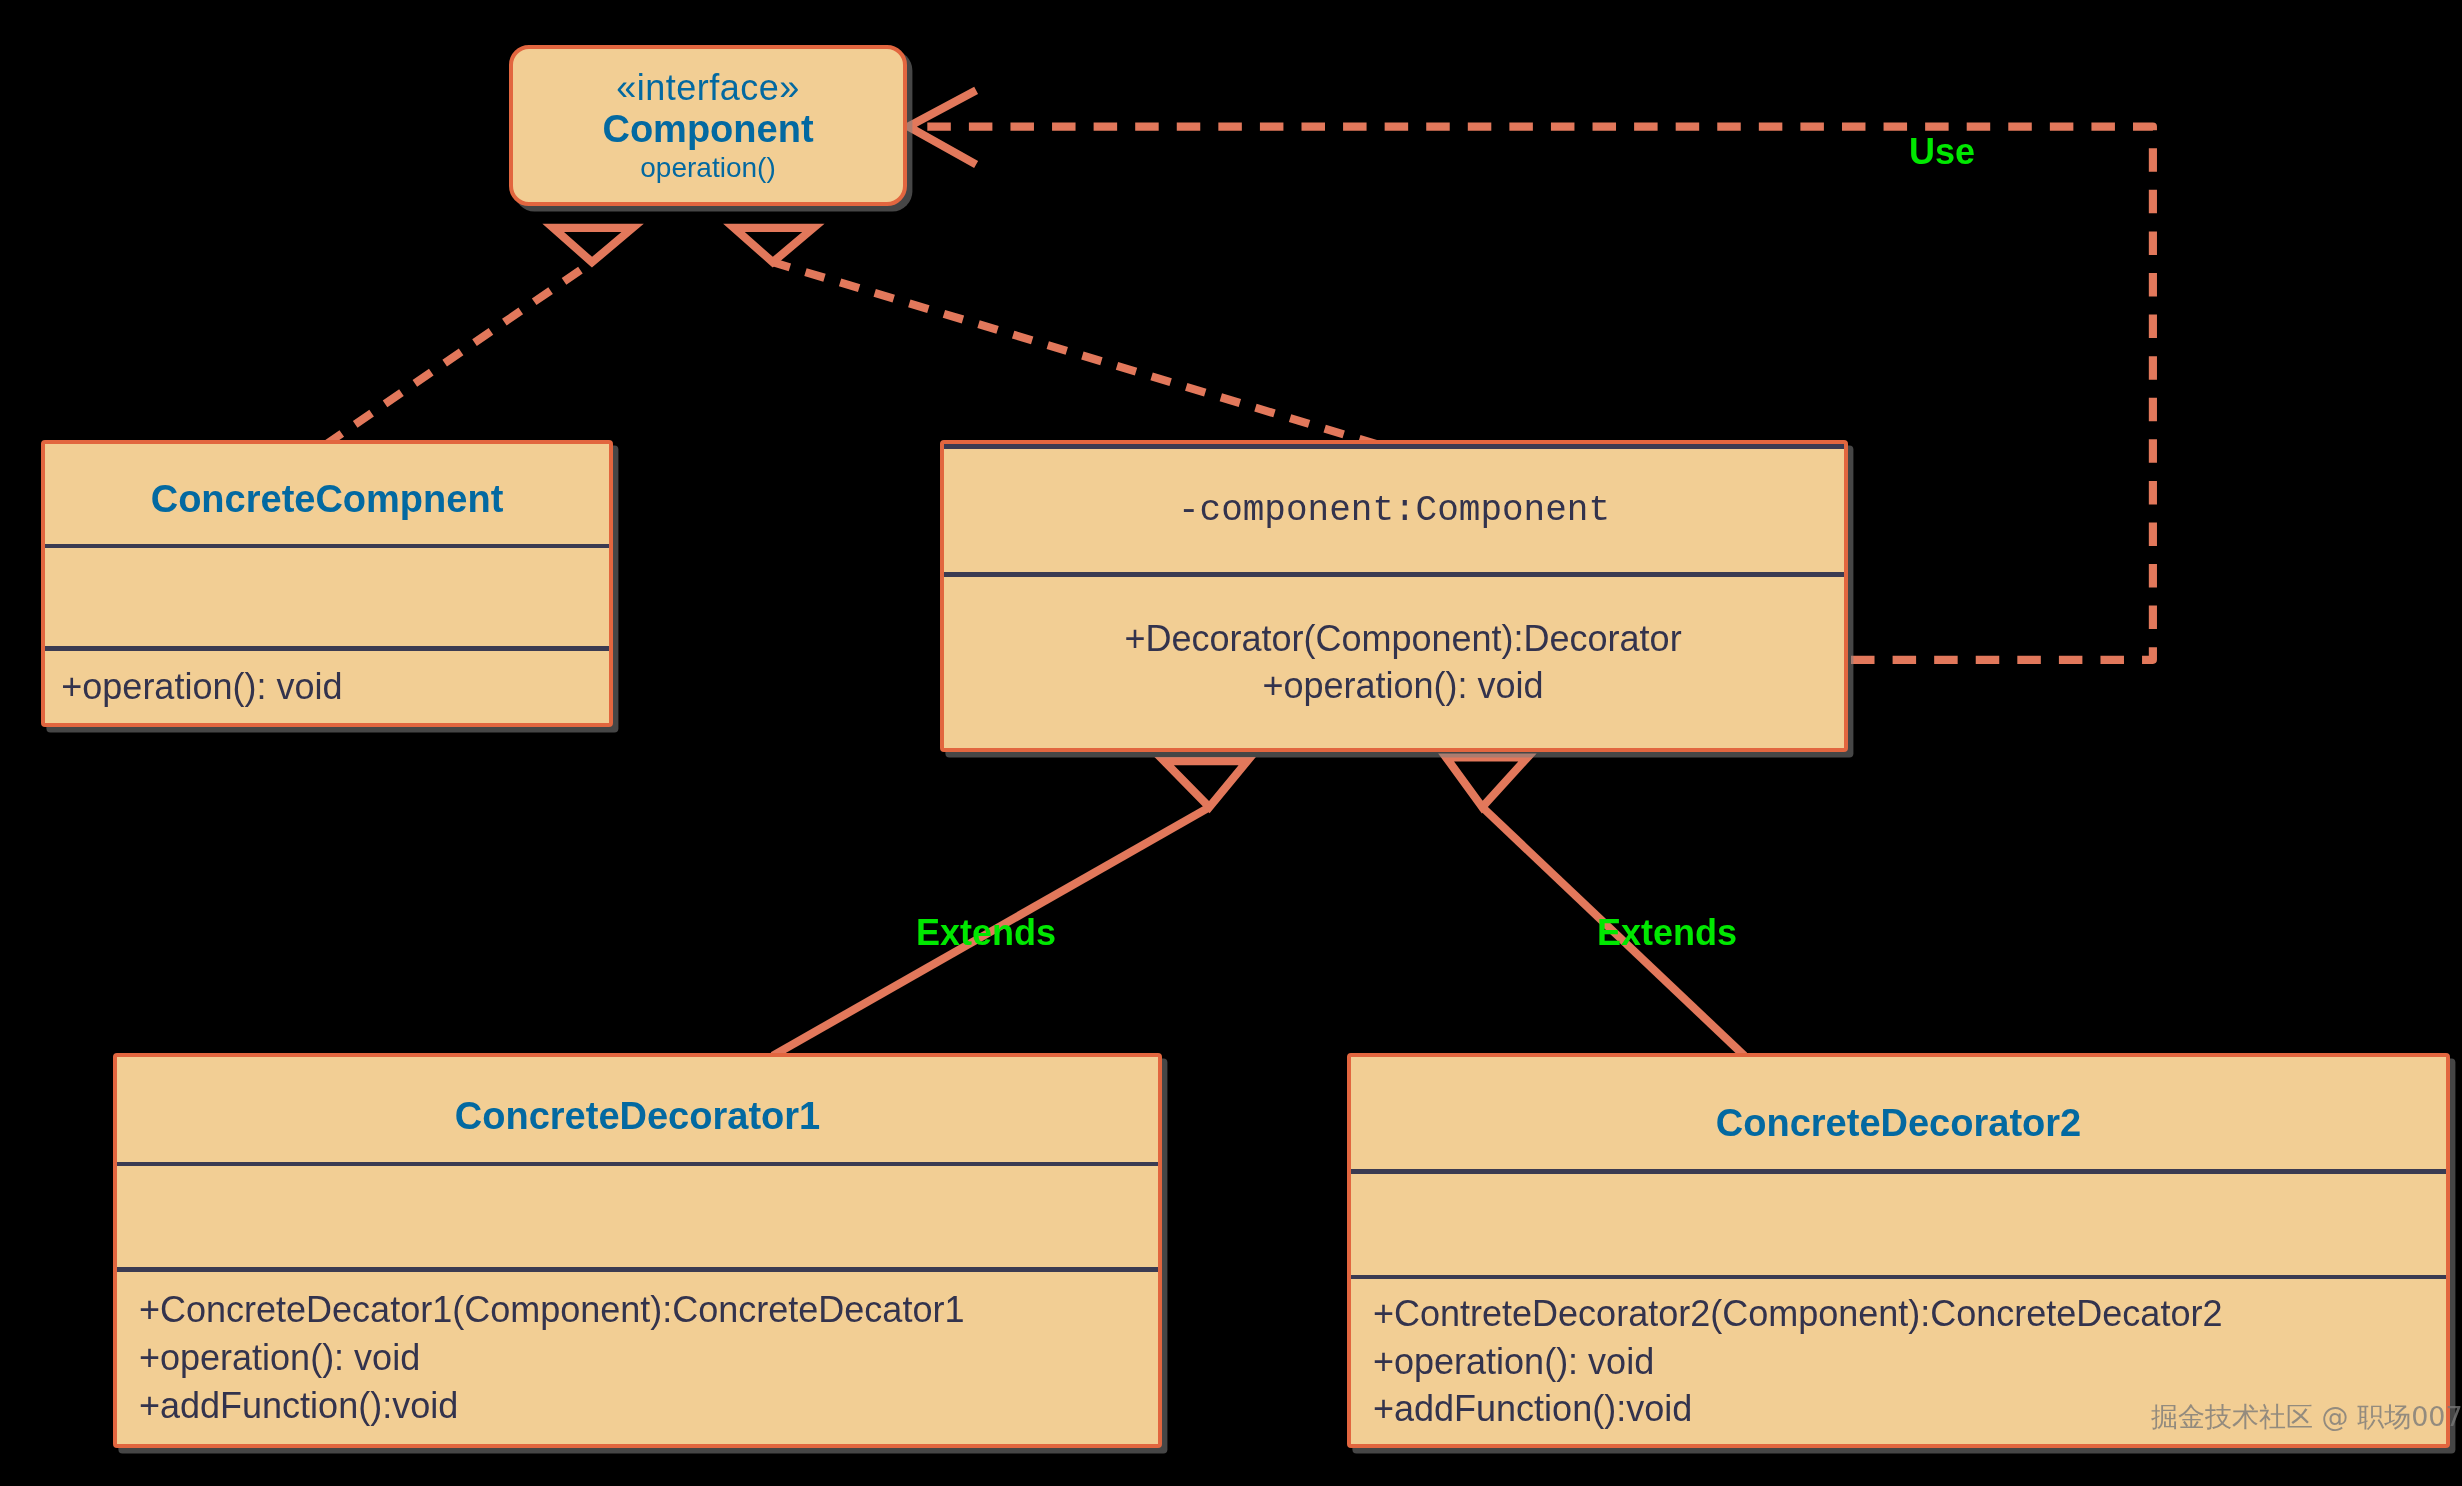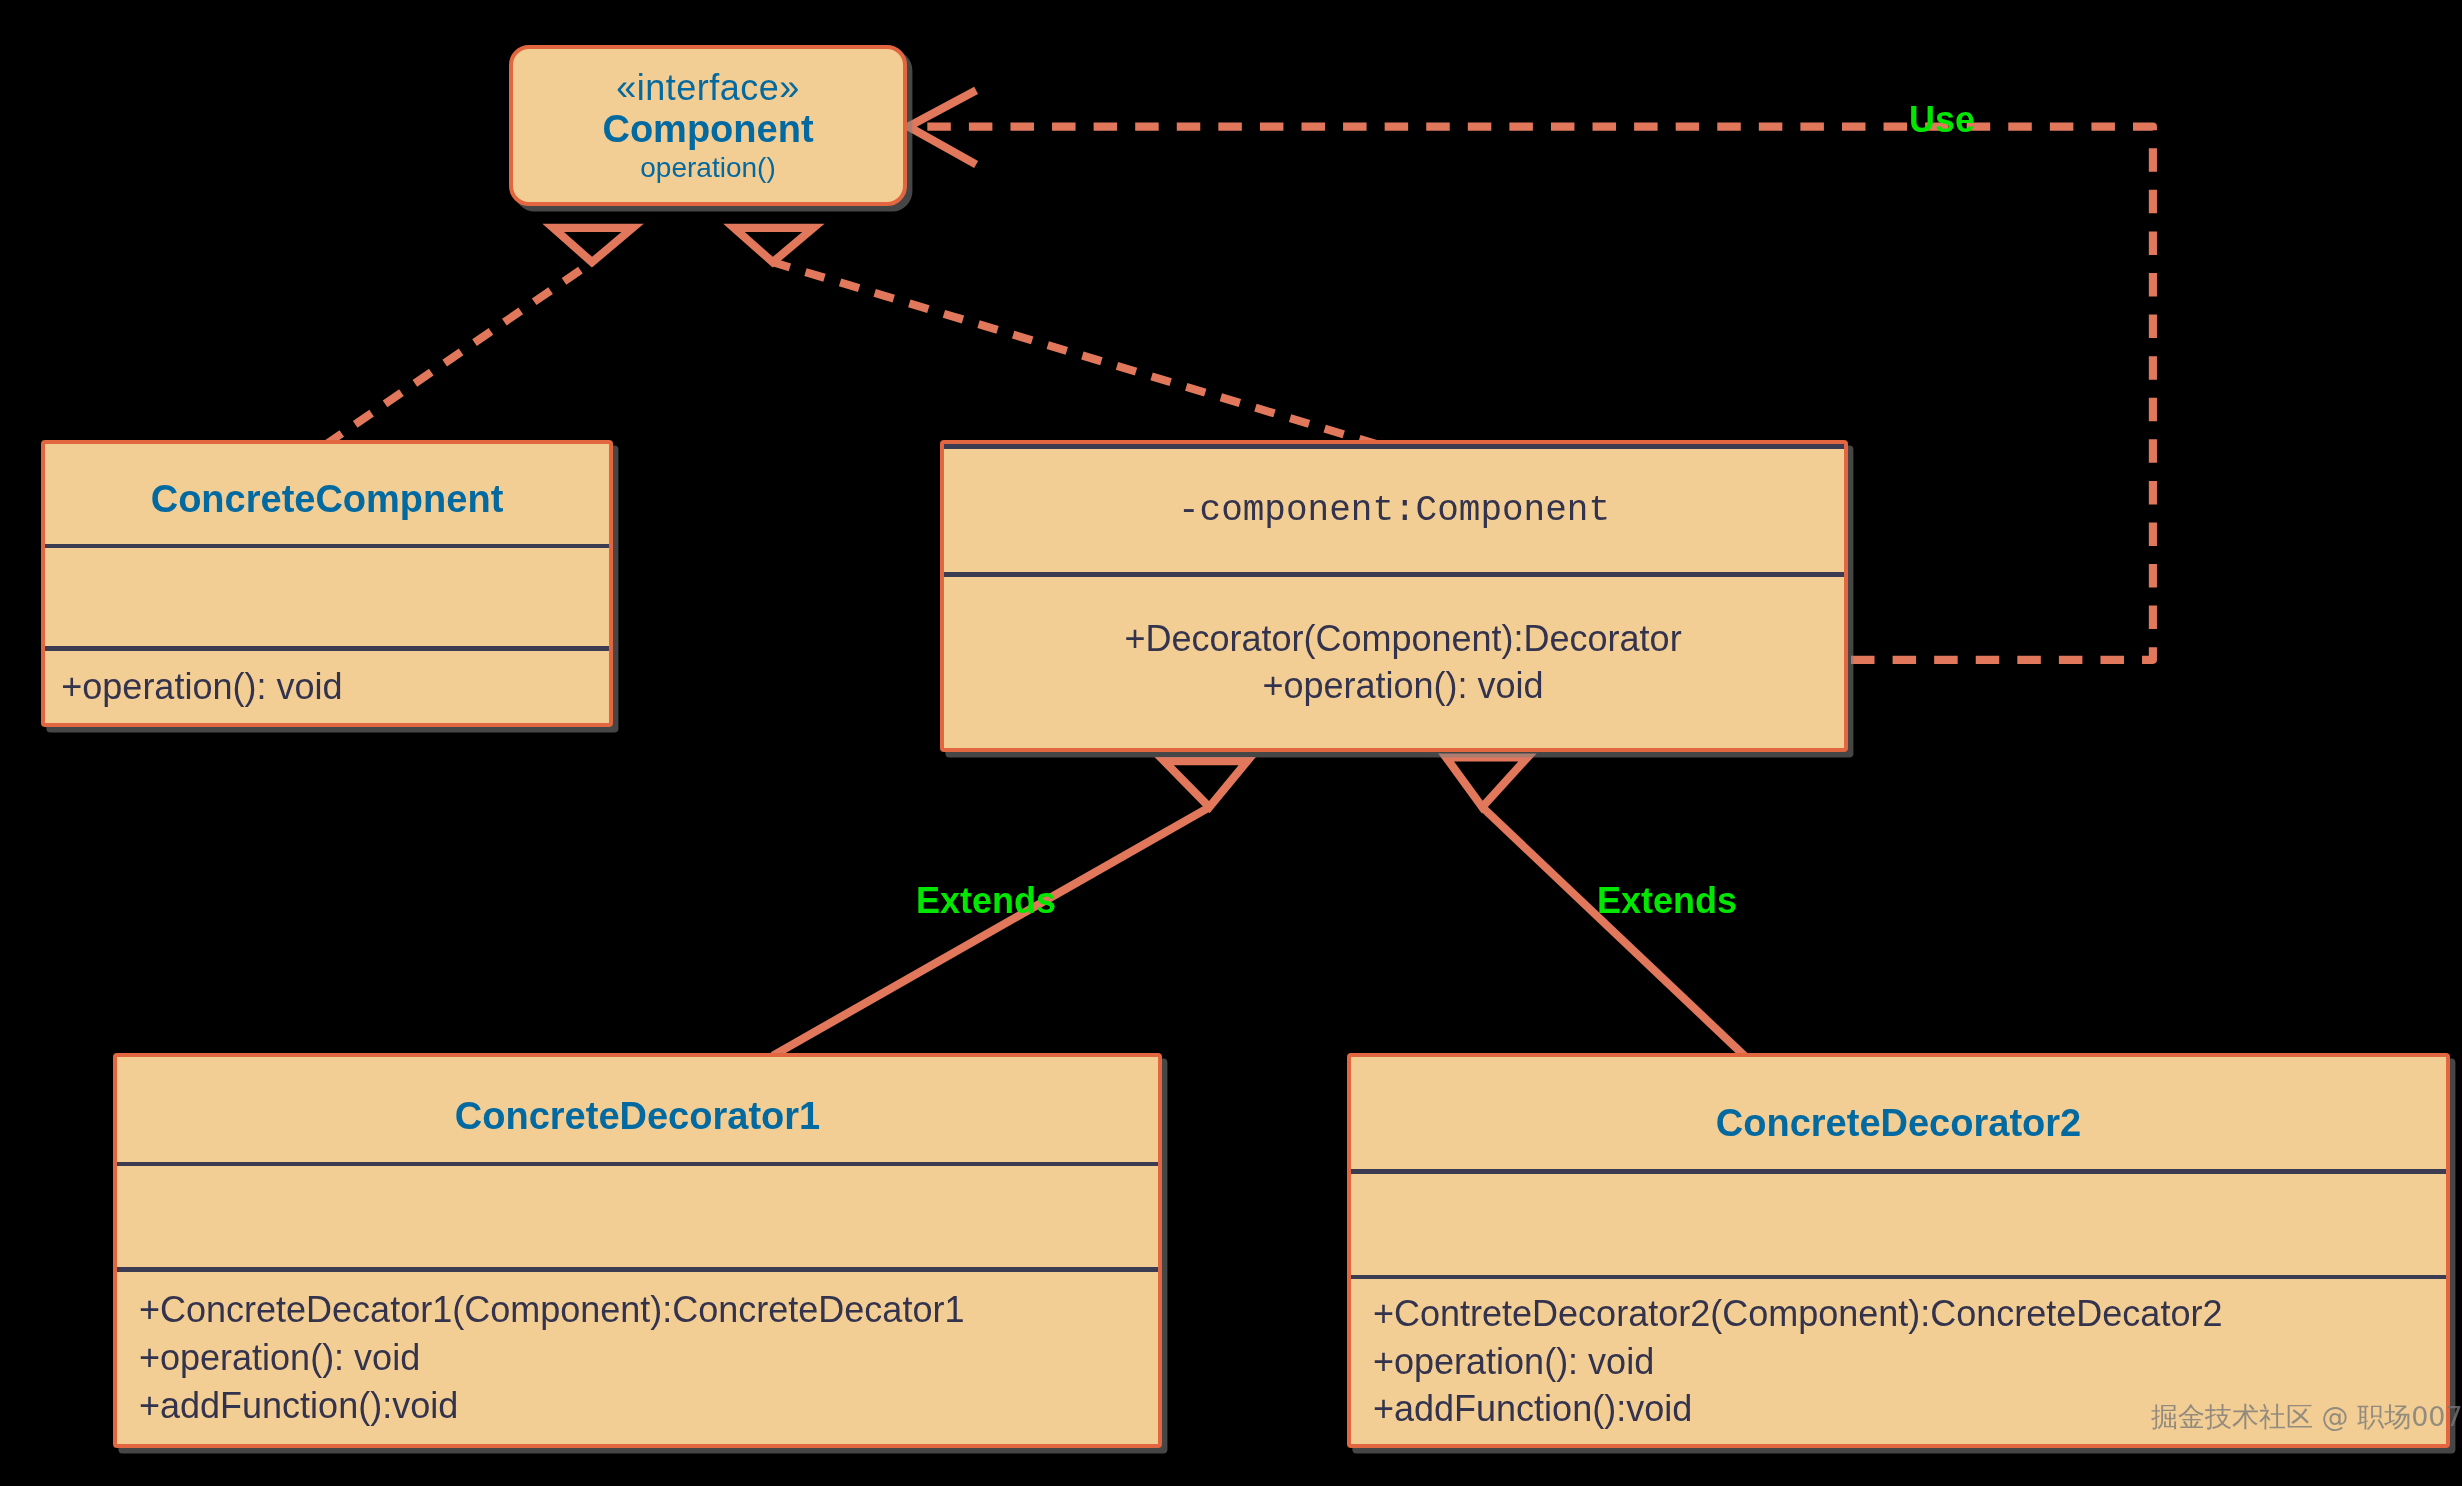--- a/index.html
+++ b/index.html
@@ -103,20 +103,21 @@
   #box-concrete-decorator2 .attrs { min-height: 101px; }
   #box-concrete-decorator2 .ops { font-size: 36px; padding-left: 22px; }
 
   .edge-label {
     position: absolute;
     color: #00E800;
     font-weight: bold;
     font-size: 36px;
     white-space: nowrap;
     line-height: 1;
+    margin-top: 32px;
   }
   #label-use { left: 1909px; top: 102px; }
   #label-extends-1 { left: 916px; top: 883px; }
   #label-extends-2 { left: 1597px; top: 883px; }
 
   #watermark {
     position: absolute;
     left: 2151px;
     top: 1399px;
     font-size: 27px;

